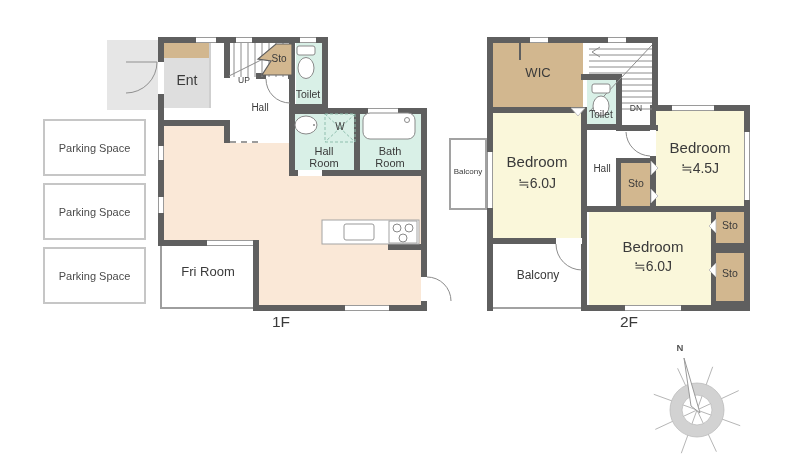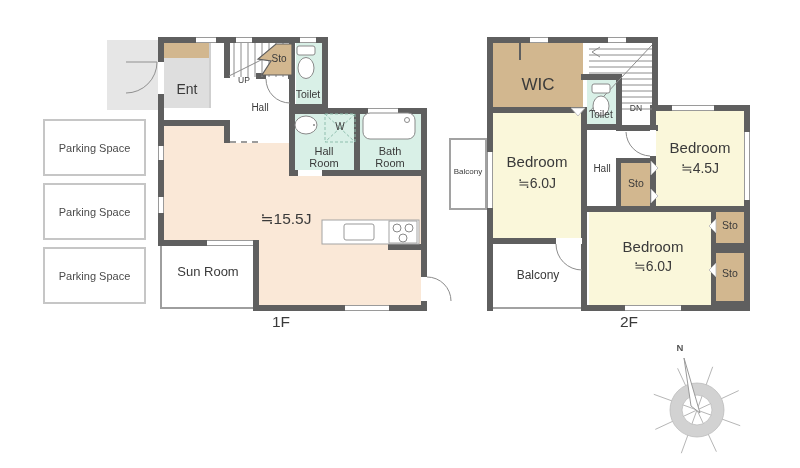--- a/index.html
+++ b/index.html
@@ -176,35 +176,34 @@
     </g>
     <g>
       <path d="M653.8,394.3 L740.2,425.7 M677.6,368.3 L716.4,451.7 M712.7,366.8 L681.3,453.2 M738.7,390.6 L655.3,429.4" stroke="#b6b6b6" stroke-width="1" fill="none"></path>
       <circle cx="697" cy="410" r="21" stroke="#d2d2d2" stroke-width="12" fill="none"></circle>
       <circle cx="697" cy="410" r="27" stroke="#bdbdbd" stroke-width="0.8" fill="none"></circle>
       <circle cx="697" cy="410" r="15" stroke="#bdbdbd" stroke-width="0.8" fill="none"></circle>
       <polygon points="684,358 691,406 700,413" fill="#ffffff" stroke="#9a9a9a" stroke-width="1"></polygon>
     </g>
   </svg>
 
-  <div class="lbl" style="left:164px;top:82px;width:46px;font-size:14px;">Ent</div>
+  <div class="lbl" style="left:164px;top:73px;width:46px;font-size:14px;">Ent</div>
   <div class="lbl" style="left:263px;top:53px;width:32px;font-size:10px;">Sto</div>
   <div class="lbl" style="left:230px;top:76px;width:28px;font-size:8.5px;">UP</div>
   <div class="lbl" style="left:288px;top:89px;width:40px;font-size:10.5px;">Toilet</div>
   <div class="lbl" style="left:240px;top:102px;width:40px;font-size:10px;">Hall</div>
   <div class="lbl" style="left:330px;top:121px;width:20px;font-size:10px;">W</div>
   <div class="lbl" style="left:294px;top:145px;width:60px;font-size:11px;">Hall
 Room</div>
   <div class="lbl" style="left:359px;top:145px;width:62px;font-size:11px;">Bath
 Room</div>
-  <div class="lbl" style="left:236px;top:210px;width:100px;font-size:15.5px;">≒15.5J</div>
-  <div class="lbl" style="left:162px;top:265px;width:92px;font-size:13px;">Sun Room</div>
+  <div class="lbl" style="left:162px;top:265px;width:92px;font-size:13px;">Fri Room</div>
   <div class="lbl" style="left:251px;top:313px;width:60px;font-size:15.5px;">1F</div>
 
-  <div class="lbl" style="left:498px;top:75px;width:80px;font-size:17px;">WIC</div>
+  <div class="lbl" style="left:498px;top:66px;width:80px;font-size:13px;">WIC</div>
   <div class="lbl" style="left:581px;top:109px;width:40px;font-size:10px;">Toilet</div>
   <div class="lbl" style="left:622px;top:104px;width:28px;font-size:8.5px;">DN</div>
   <div class="lbl" style="left:582px;top:163px;width:40px;font-size:10px;">Hall</div>
   <div class="lbl" style="left:620px;top:178px;width:32px;font-size:10.5px;">Sto</div>
   <div class="lbl" style="left:714px;top:220px;width:32px;font-size:10.5px;">Sto</div>
   <div class="lbl" style="left:714px;top:268px;width:32px;font-size:10.5px;">Sto</div>
   <div class="lbl" style="left:492px;top:154px;width:90px;font-size:15px;">Bedroom</div>
   <div class="lbl" style="left:492px;top:176px;width:90px;font-size:14px;">≒6.0J</div>
   <div class="lbl" style="left:655px;top:140px;width:90px;font-size:15px;">Bedroom</div>
   <div class="lbl" style="left:655px;top:161px;width:90px;font-size:14px;">≒4.5J</div>

